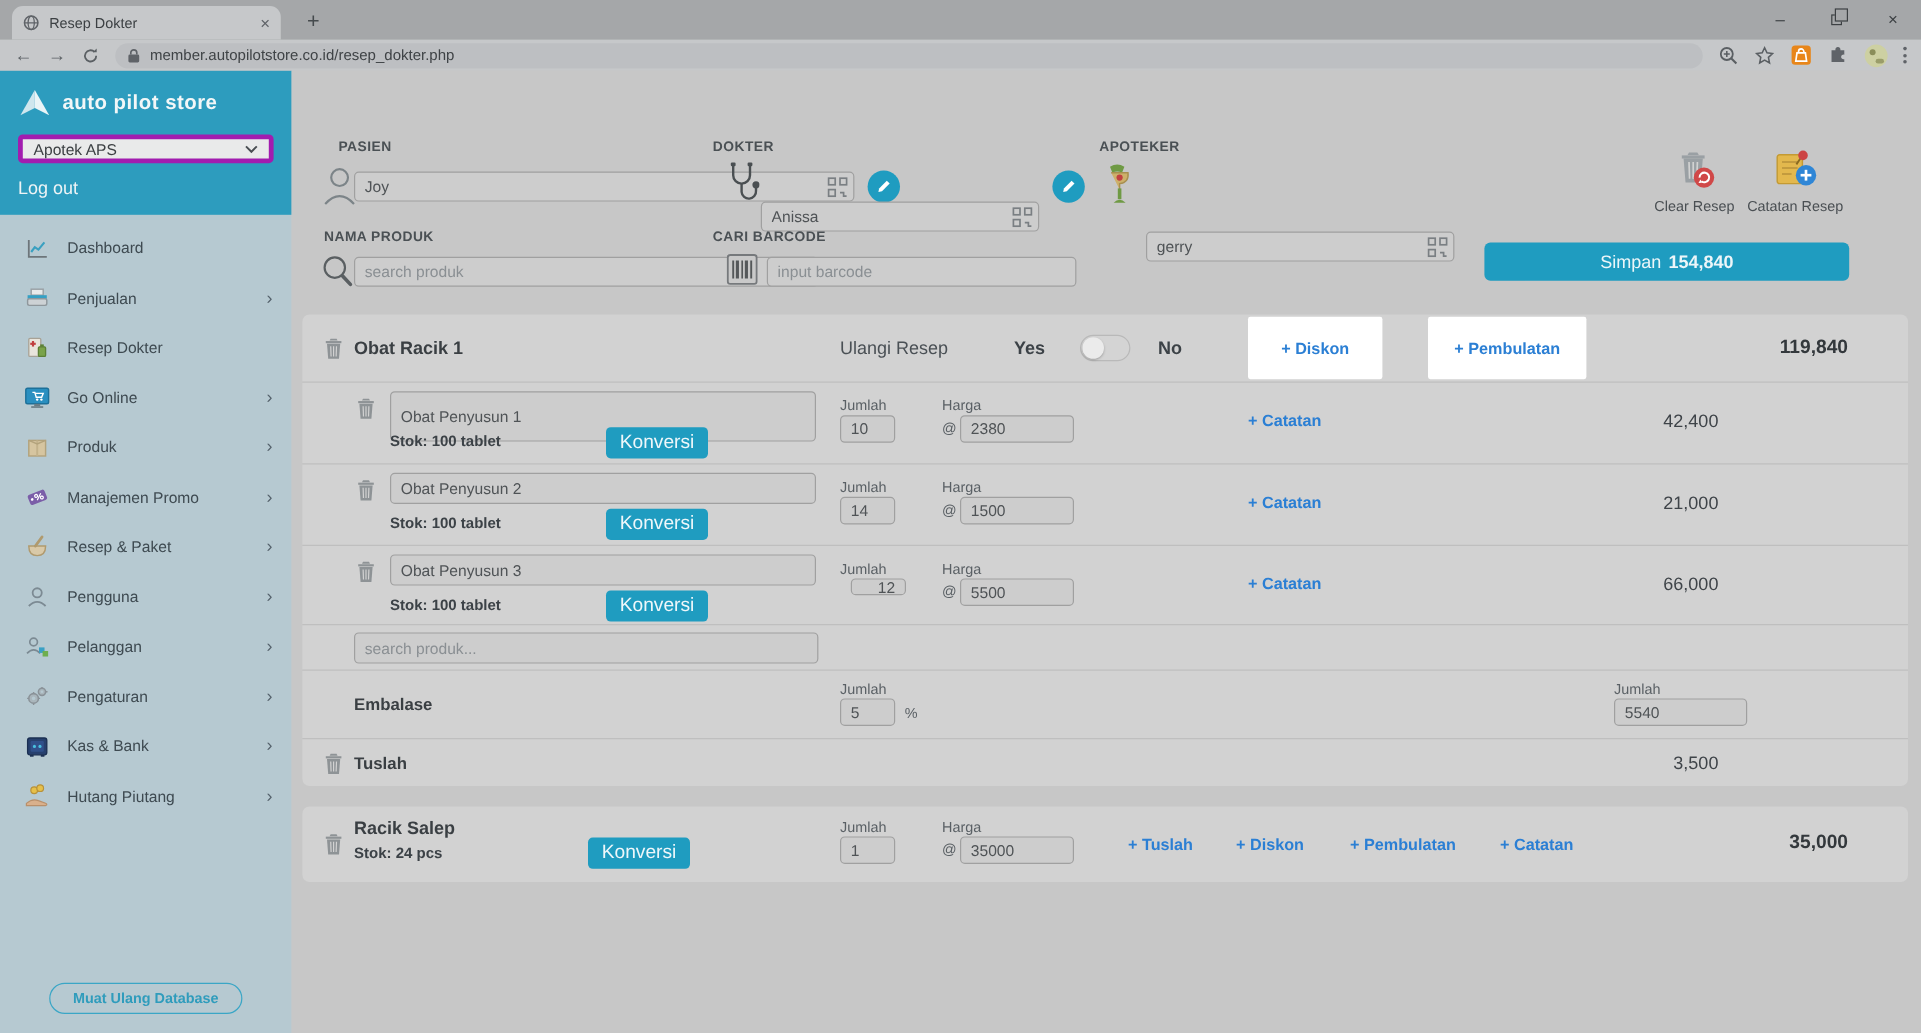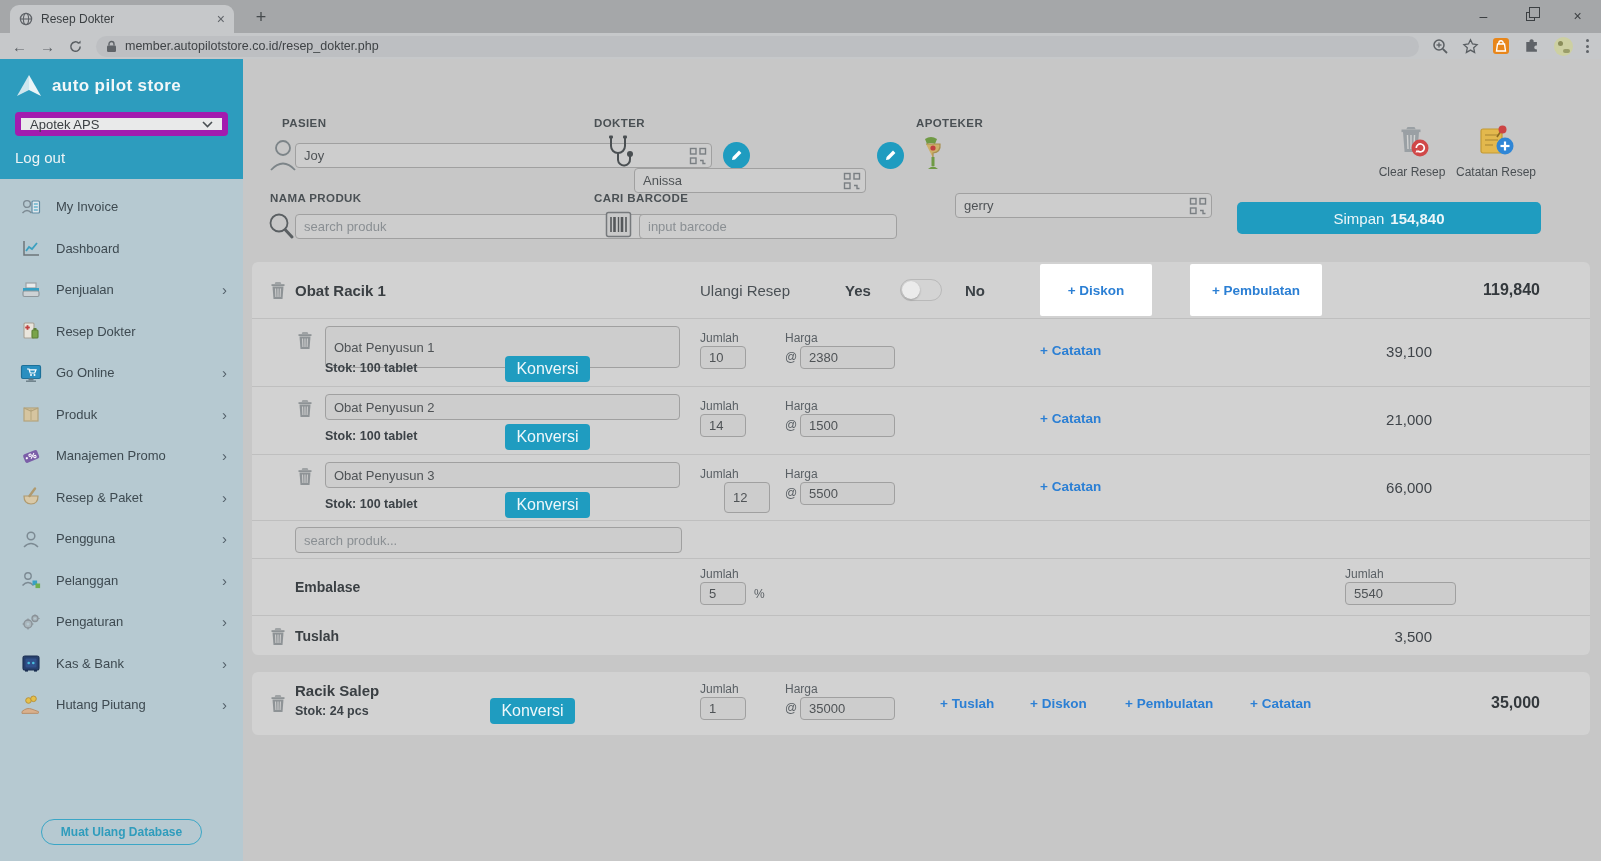--- a/index.html
+++ b/index.html
@@ -35,21 +35,21 @@
   .dots i { width:3px; height:3px; border-radius:50%; background:#5f6368; }
 
   
   .app { position:absolute; top:59px; left:0; right:0; bottom:0; display:flex; }
 
   
   .sidebar { width:243px; background:#b6c9d1; display:flex; flex-direction:column; flex:none; }
   .sb-head { background:#2d9cbe; padding:15px 15px 13px; }
   .brand { display:flex; align-items:center; gap:9px; color:#f2f7f8; font-size:17px;
     font-weight:bold; letter-spacing:.4px; }
-  .store-select { margin-top:14px; background:#e9eaea; border:6px solid #a21caf; border-radius:4px;
+  .store-select { margin-top:14px; background:#e9eaea; border:4px solid #a21caf; border-radius:4px;
     height:24px; display:flex; align-items:center; justify-content:space-between; padding:0 9px;
     font-size:13px; color:#3c4043; }
   .logout { margin-top:13px; color:#eef4f6; font-size:15px; }
   .sb-nav { flex:1; padding-top:7px; }
   .sb-item { height:41.5px; display:flex; align-items:center; gap:13px; padding:0 16px 0 19px;
     font-size:13px; color:#3e4a51; }
   .sb-ic { width:24px; display:flex; justify-content:center; flex:none; }
   .sb-chevron { margin-left:auto; color:#54616b; font-size:15px; }
   .reload-db { margin:6px auto 16px; display:block; background:transparent; border:1.5px solid #3aa6c6;
     color:#2f9cbc; border-radius:14px; font-size:12px; font-weight:bold; padding:5px 19px;
@@ -170,34 +170,20 @@
             <path d="M1 1l4.5 4.5L10 1" fill="none" stroke="#4a4f53" stroke-width="1.6"></path>
           </svg>
       </div>
       <div class="logout">Log out</div>
     </div>
 
     <nav class="sb-nav">
       <div class="sb-item">
         <span class="sb-ic">
             <svg width="22" height="22" viewBox="0 0 22 22">
-              <circle cx="7" cy="8" r="3.4" fill="none" stroke="#7c8a93" stroke-width="1.4"></circle>
-              <path d="M2.5 17q4.5-5 9 0" fill="none" stroke="#7c8a93" stroke-width="1.4"></path>
-              <rect x="12" y="5" width="7.5" height="12" rx="1" fill="#dfe7ec" stroke="#5f8ba3" stroke-width="1.2"></rect>
-              <line x1="13.8" y1="8" x2="17.8" y2="8" stroke="#3aa0c4" stroke-width="1.1"></line>
-              <line x1="13.8" y1="11" x2="17.8" y2="11" stroke="#3aa0c4" stroke-width="1.1"></line>
-              <line x1="13.8" y1="14" x2="17.8" y2="14" stroke="#3aa0c4" stroke-width="1.1"></line>
-            </svg>
-          </span>
-        <span>My Invoice</span>
-        <span class="sb-chevron"></span>
-      </div>
-      <div class="sb-item">
-        <span class="sb-ic">
-            <svg width="22" height="22" viewBox="0 0 22 22">
               <path d="M4 4v14h15" fill="none" stroke="#6d757a" stroke-width="1.5"></path>
               <polyline points="6,14 9,10 12,12 17,6" fill="none" stroke="#3aa0c0" stroke-width="1.8"></polyline>
             </svg>
           </span>
         <span>Dashboard</span>
         <span class="sb-chevron"></span>
       </div>
       <div class="sb-item">
         <span class="sb-ic">
             <svg width="22" height="22" viewBox="0 0 22 22">
@@ -514,21 +500,21 @@
           </svg>
         <input class="abs inp" style="left: 73px; top: 7px; width: 355px; height: 42px;" value="Obat Penyusun 1">
         <span class="abs stok" style="left:73px; top:42px;">Stok: 100 tablet</span>
         <button class="abs konversi" style="left:253px; top:37px;">Konversi</button>
         <span class="abs minilabel" style="left:448px; top:12px;">Jumlah</span>
         <input class="abs inp" style="left: 448px; top: 27px; width: 46px; height: 23px;" value="10">
         <span class="abs minilabel" style="left:533px; top:12px;">Harga</span>
         <span class="abs minilabel" style="left:533px; top:31px;">@</span>
         <input class="abs inp" style="left: 548px; top: 27px; width: 95px; height: 23px;" value="2380">
         <span class="abs blue-link" style="left:788px; top:24px;">+ Catatan</span>
-        <span class="abs amount" style="right:158px; top:24px;">39,100</span>
+        <span class="abs amount" style="right:158px; top:24px;">42,400</span>
       </div>
 
       <div class="prow" style="height:68px;">
         <svg class="abs" style="left:45px; top:12px;" width="16" height="19" viewBox="0 0 16 19">
             <path d="M2.5 5.5h11l-1 12.5h-9z" fill="#8e9396"></path>
             <rect x="1.5" y="3.2" width="13" height="1.8" fill="#8e9396"></rect>
             <path d="M5.5 1.2h5l.8 1.6H4.7z" fill="#8e9396"></path>
             <g stroke="#d2d2d2" stroke-width="1">
               <line x1="5.6" y1="7.5" x2="5.9" y2="16"></line>
               <line x1="8" y1="7.5" x2="8" y2="16"></line>
@@ -555,21 +541,21 @@
             <g stroke="#d2d2d2" stroke-width="1">
               <line x1="5.6" y1="7.5" x2="5.9" y2="16"></line>
               <line x1="8" y1="7.5" x2="8" y2="16"></line>
               <line x1="10.4" y1="7.5" x2="10.1" y2="16"></line>
             </g>
           </svg>
         <input class="abs inp" style="left: 73px; top: 7px; width: 355px; height: 26px;" value="Obat Penyusun 3">
         <span class="abs stok" style="left:73px; top:42px;">Stok: 100 tablet</span>
         <button class="abs konversi" style="left:253px; top:37px;">Konversi</button>
         <span class="abs minilabel" style="left:448px; top:12px;">Jumlah</span>
-        <input class="abs inp" style="left: 472px; top: 27px; width: 46px; height: 31px;" value="12">
+        <input class="abs inp" style="left: 457px; top: 27px; width: 46px; height: 14px; text-align: right;" value="12">
         <span class="abs minilabel" style="left:533px; top:12px;">Harga</span>
         <span class="abs minilabel" style="left:533px; top:31px;">@</span>
         <input class="abs inp" style="left: 548px; top: 27px; width: 95px; height: 23px;" value="5500">
         <span class="abs blue-link" style="left:788px; top:24px;">+ Catatan</span>
         <span class="abs amount" style="right:158px; top:24px;">66,000</span>
       </div>
 
       <div class="prow" style="height:38px;">
         <input class="abs inp" style="left: 43px; top: 6px; width: 387px; height: 26px;" placeholder="search produk...">
       </div>

